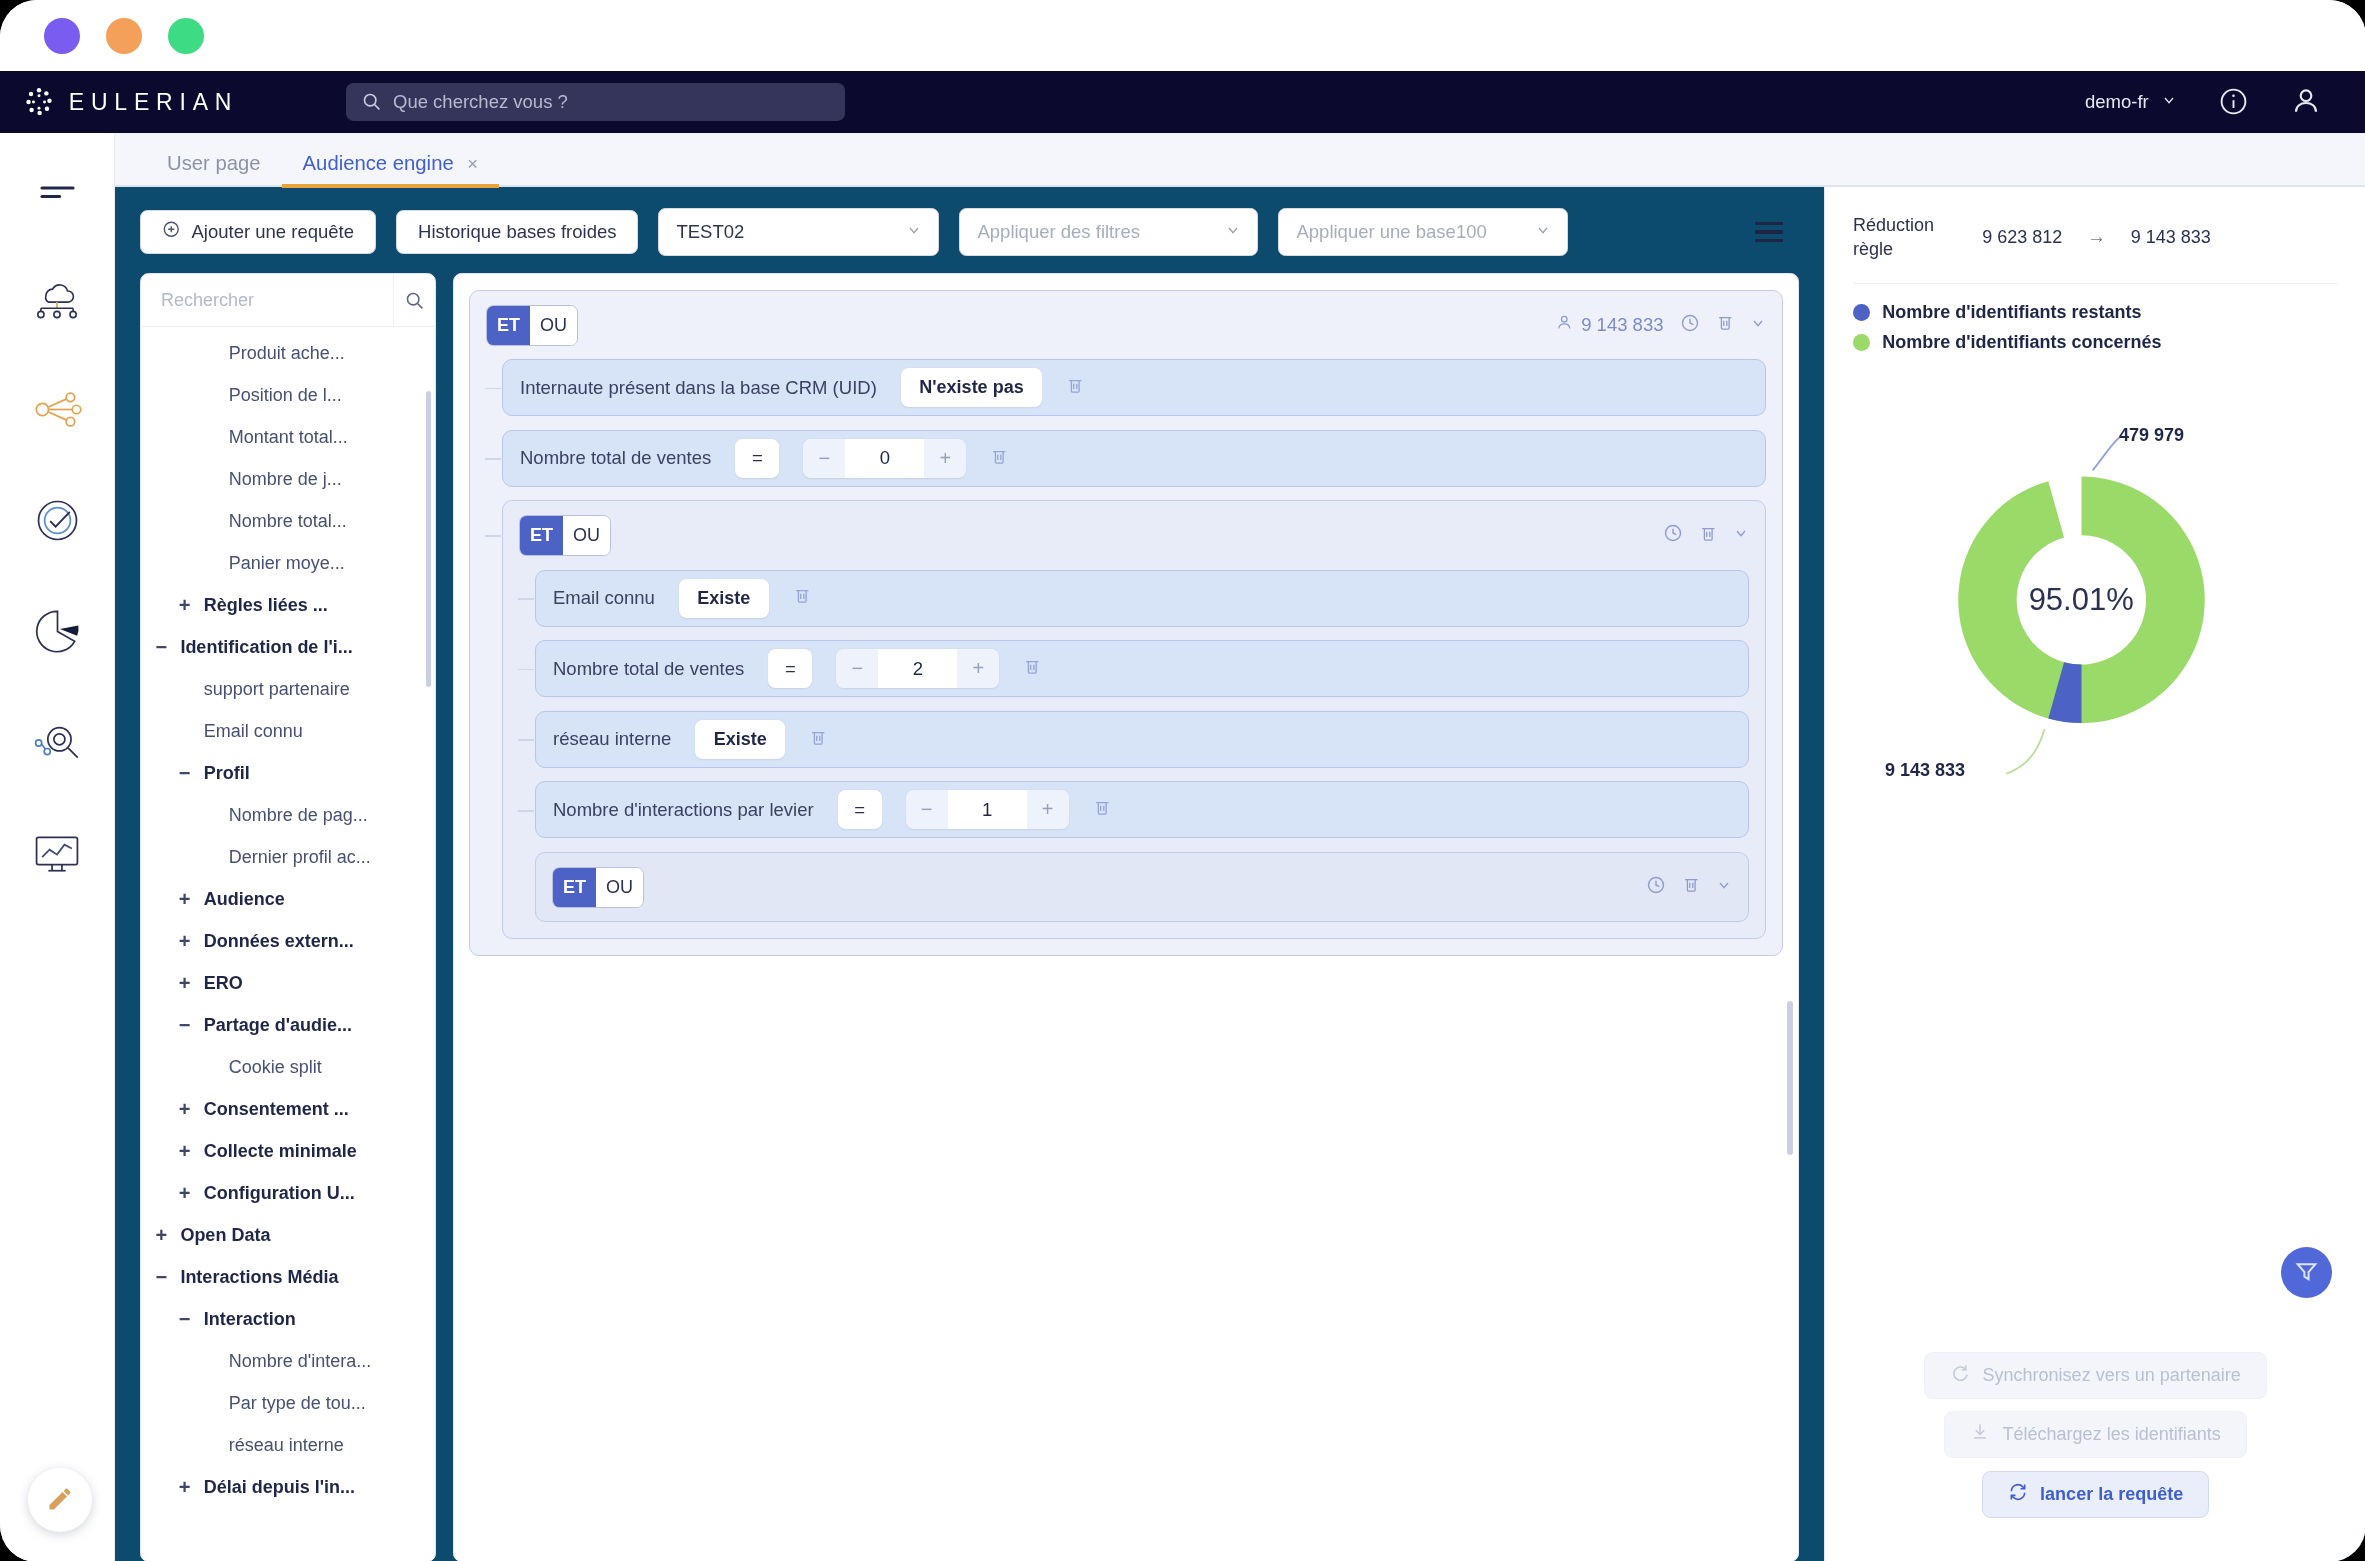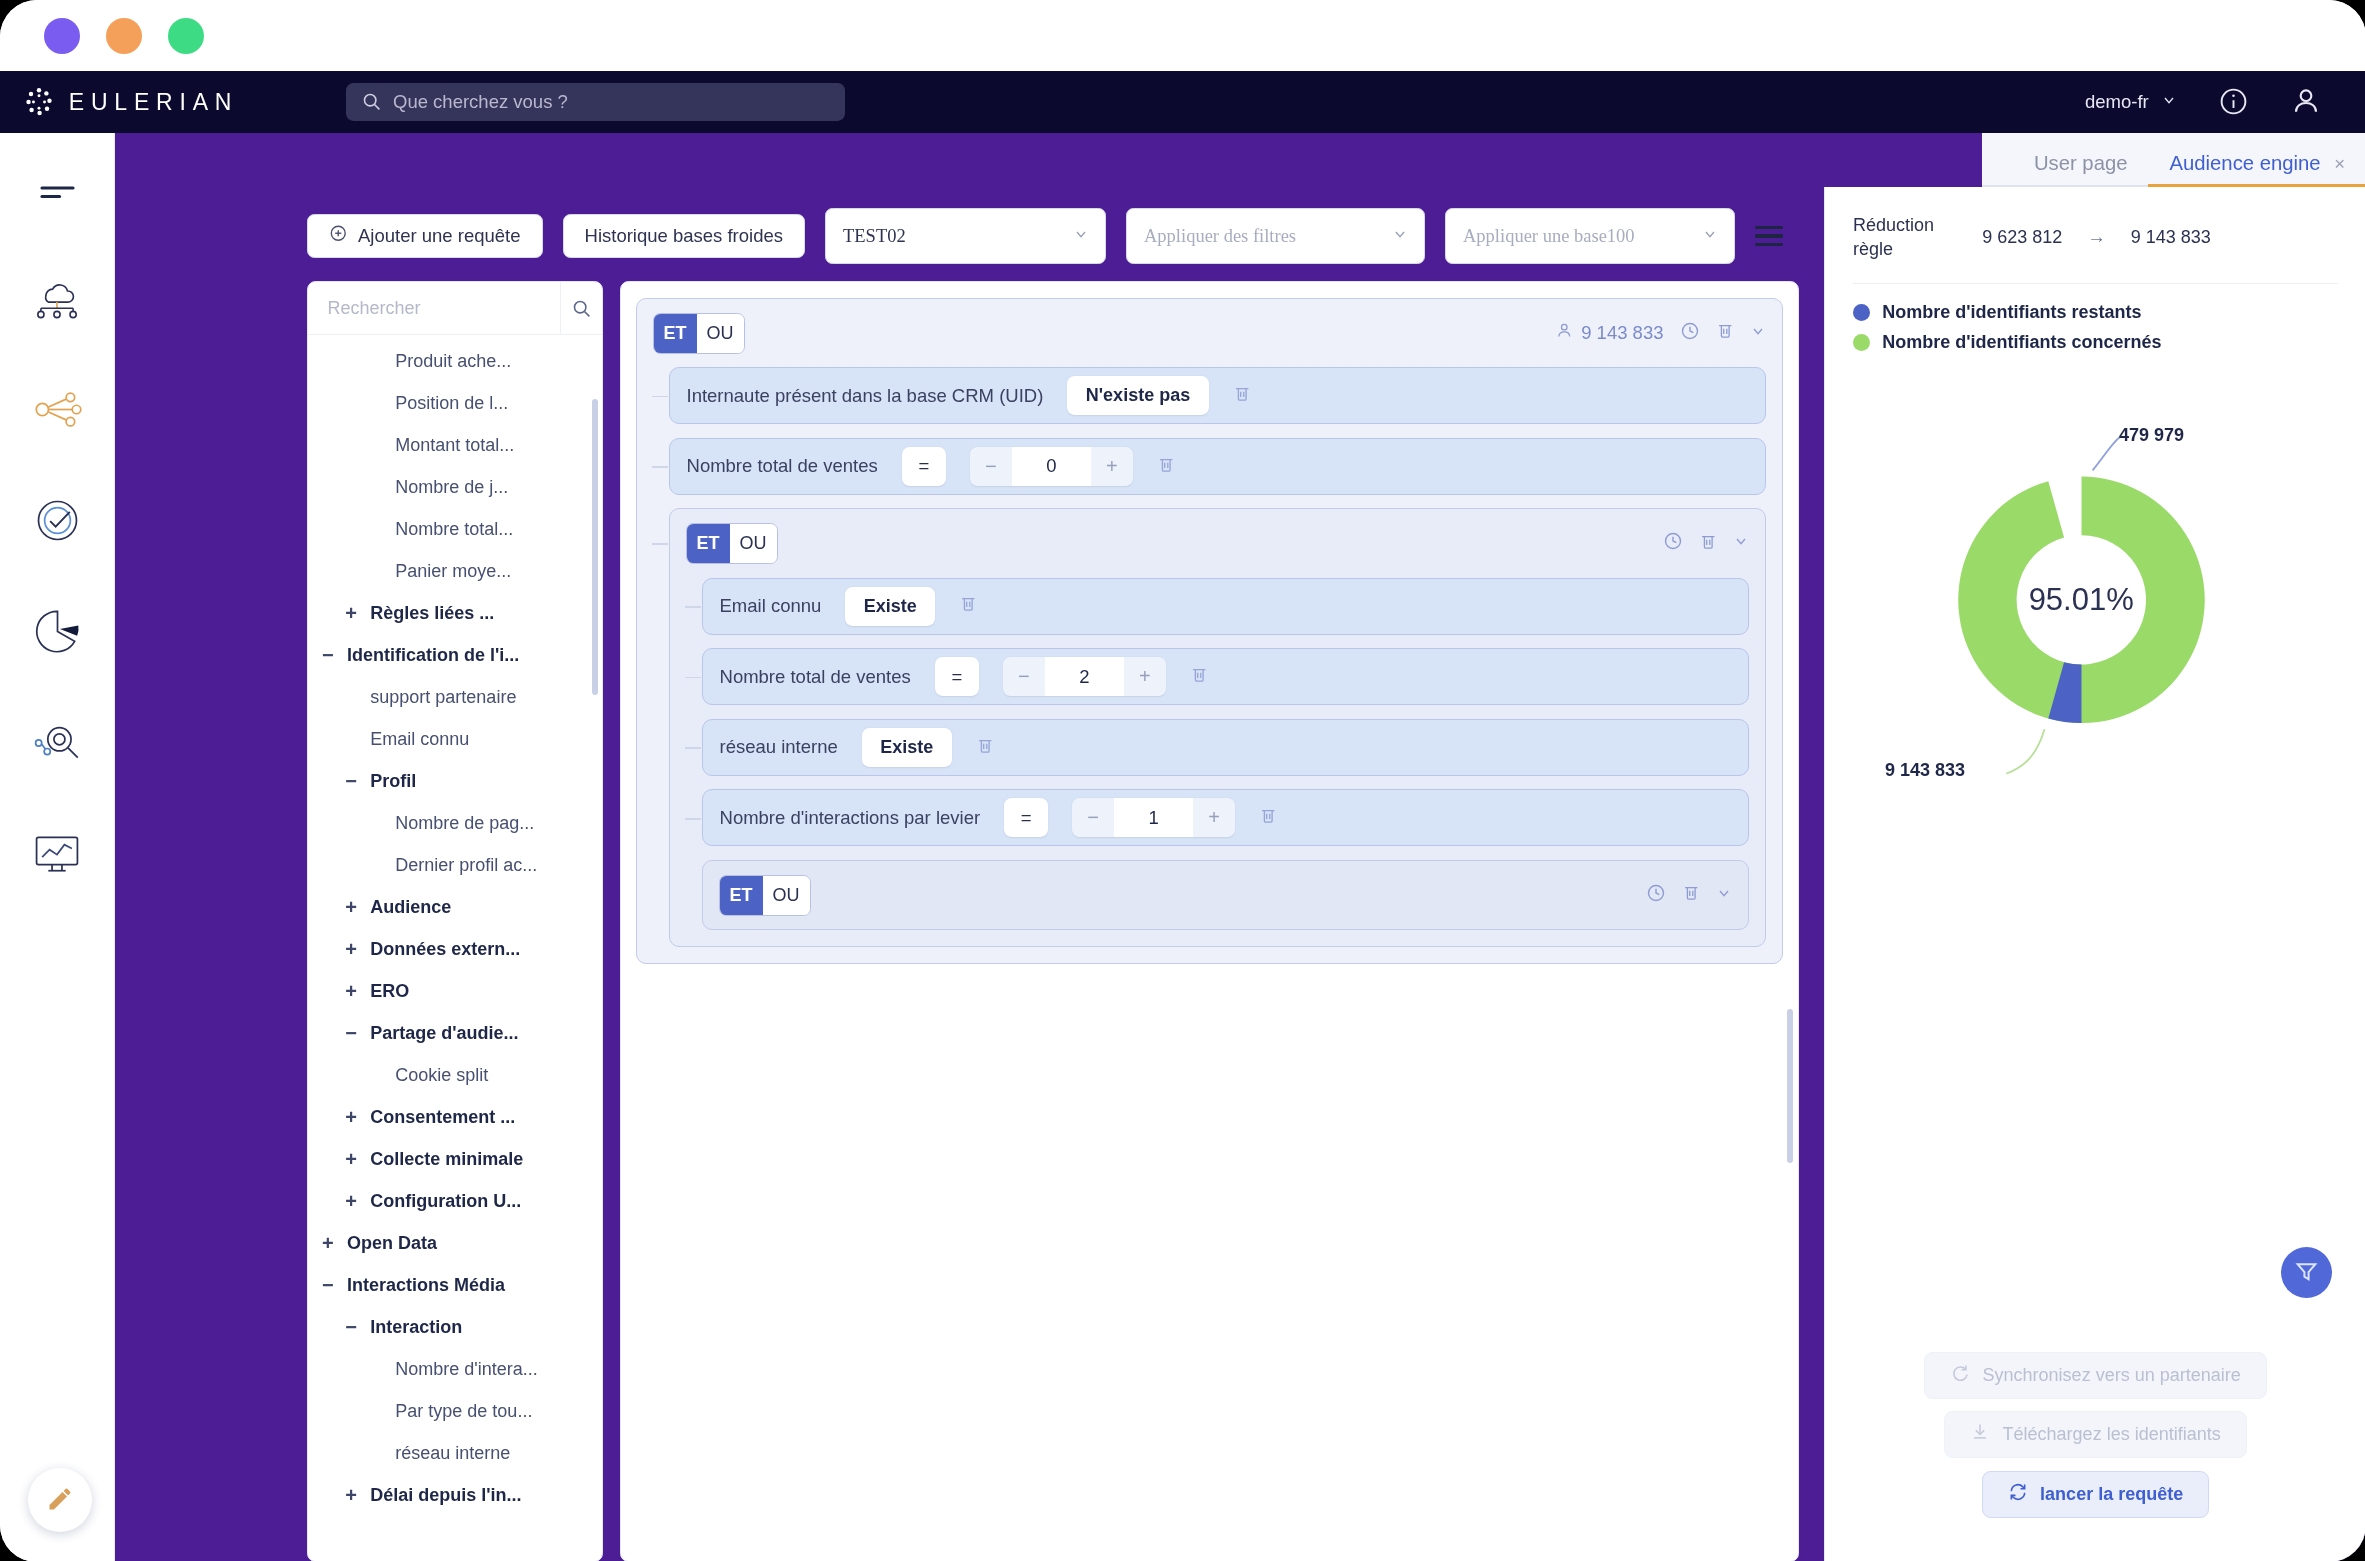--- a/index.html
+++ b/index.html
@@ -96,21 +96,21 @@
     position: absolute;
     left: 28px; bottom: 30px;
     width: 64px; height: 64px;
     border-radius: 50%;
     background: #fff;
     box-shadow: 0 2.5px 11px rgba(30,40,90,.20);
     display: flex; align-items: center; justify-content: center;
   }
 
   
-  .maincol { flex: 1; background: #4c1d95; display: flex; flex-direction: column; min-width: 0; align-items: flex-end; }
+  .maincol { flex: 1; background: #0c4a6e; display: flex; flex-direction: column; min-width: 0; }
 
   .tabbar {
     height: 54px;
     background: #f4f6fb;
     display: flex;
     align-items: flex-end;
     padding-left: 31px;
     border-bottom: 2.5px solid #dfe3ee;
     position: relative;
   }
@@ -147,30 +147,29 @@
     border: 1.2px solid #d6dae6;
     border-radius: 7.4px;
     background: #fff;
     display: flex; align-items: center; gap: 11px;
     padding: 0 21px;
     font-size: 18.5px;
     color: #2e3352;
     white-space: nowrap;
   }
   .select {
-    height: 56px;
+    height: 48px;
     border: 1.2px solid #d6dae6;
     border-radius: 7.4px;
     background: #fff;
     display: flex; align-items: center;
     padding: 0 16px 0 17px;
     font-size: 18.5px;
     color: #2e3352;
     position: relative;
-    font-family: Liberation Serif, serif;
   }
   .select .caret { margin-left: auto; color: #98a0b5; font-size: 16px; padding-left: 18.5px; }
   .select.ph-only { color: #a7adbf; }
   .select.w1 { width: 281px; }
   .select.w2 { width: 299px; }
   .select.w3 { width: 290px; }
   .burger { margin-left: auto; display: flex; flex-direction: column; gap: 5px; padding-right: 16px; }
   .burger span { display: block; width: 28px; height: 3.1px; background: #1f2443; border-radius: 1.2px; }
 
   .builderbody { display: flex; gap: 17px; flex: 1; min-height: 0; }

